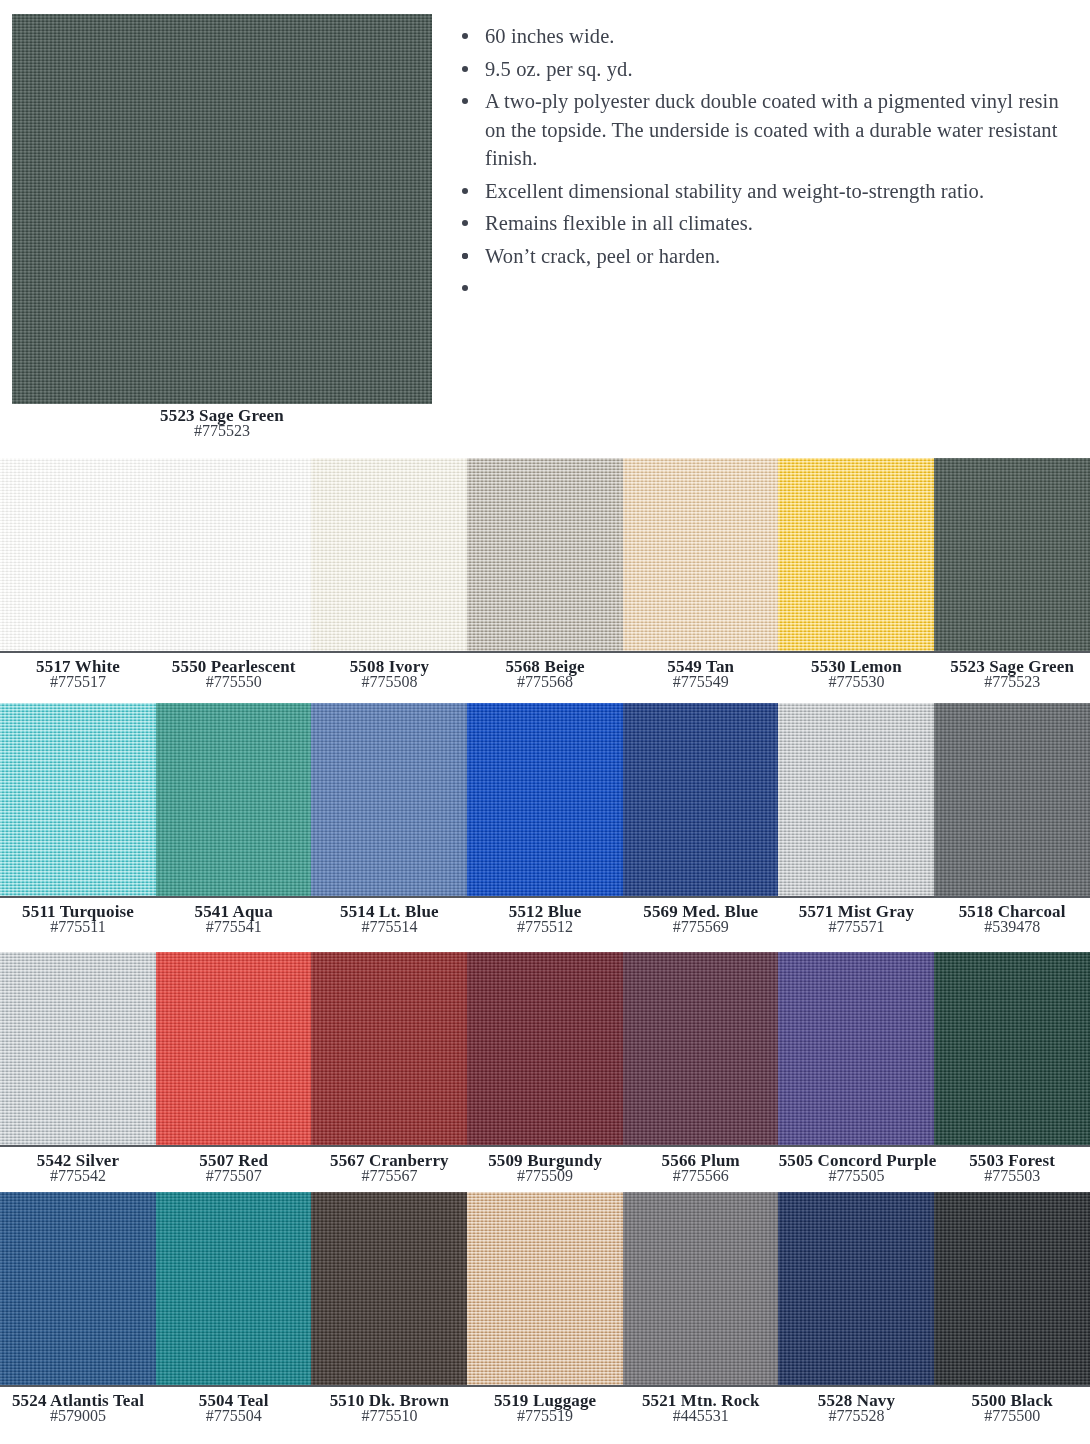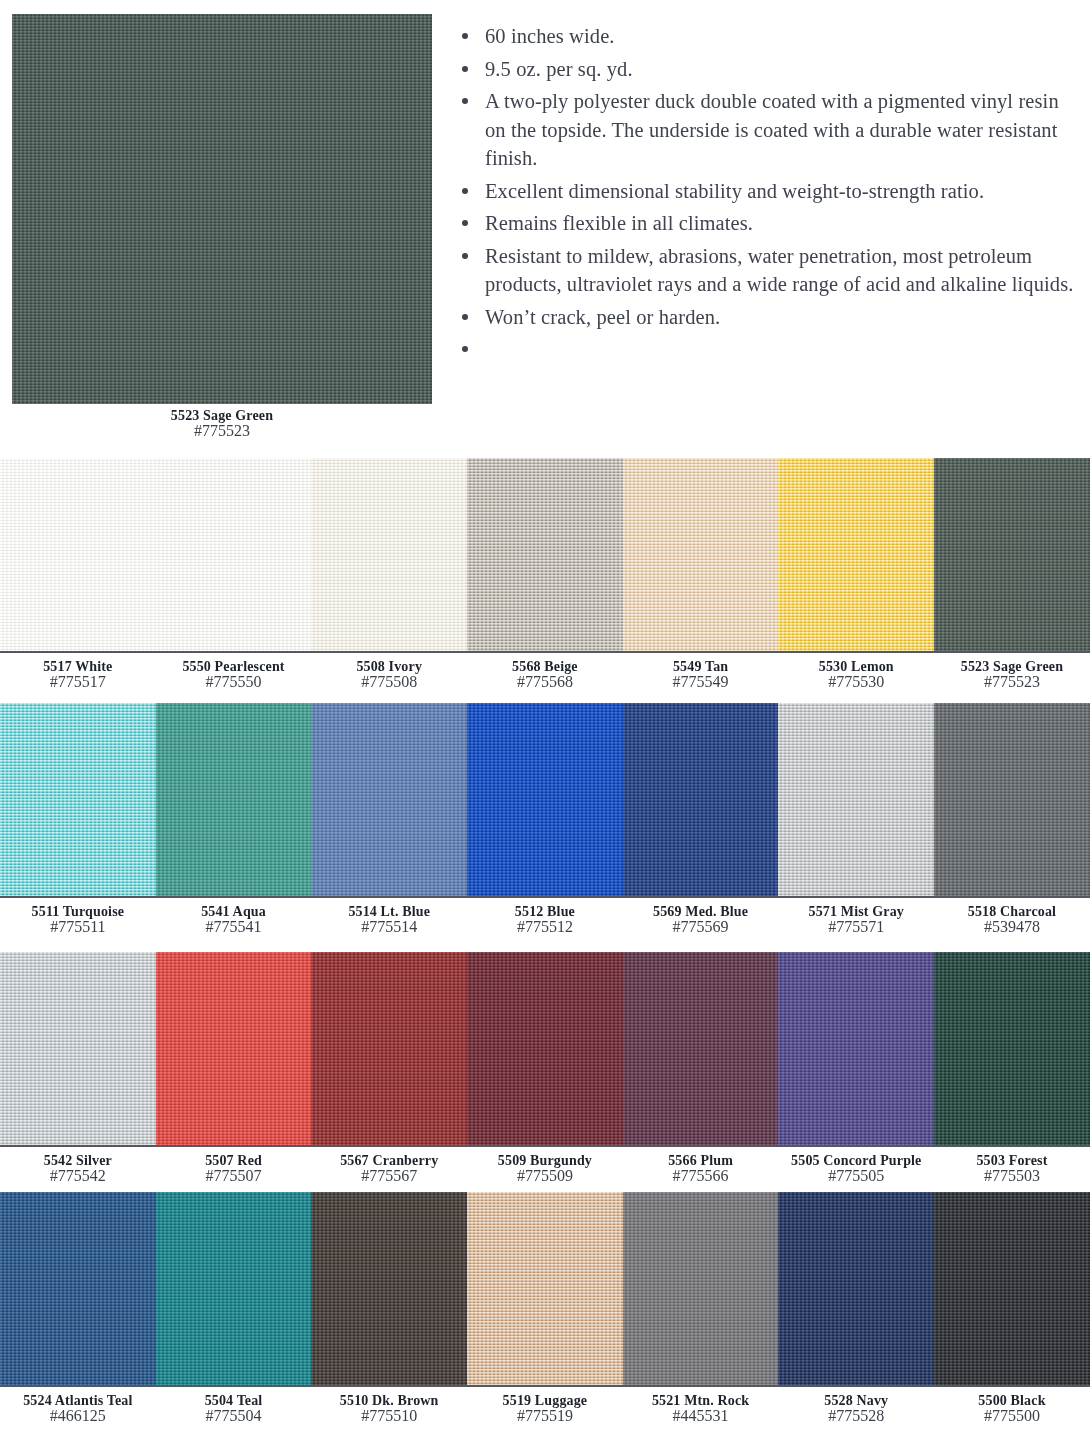--- a/index.html
+++ b/index.html
@@ -76,21 +76,21 @@
   }
 
   #hero-caption {
     position: absolute;
     left: 12px;
     top: 408px;
     width: 420px;
     text-align: center;
   }
   .caption-name {
-    font-size: 14px;
+    font-size: 17px;
     font-weight: bold;
     letter-spacing: 0.15px;
     line-height: 15px;
     color: #1d222b;
     white-space: nowrap;
   }
   .caption-code {
     font-size: 16px;
     line-height: 16px;
     color: #3a3f49;
@@ -149,20 +149,21 @@
     width: 100%;
     overflow: hidden;
   }
   .captions-strip {
     position: relative;
     width: 1090px;
     display: flex;
     flex-direction: row;
     border-top: 2px solid #55595f;
     padding-top: 6px;
+    justify-content: flex-end;
   }
   .caption-cell {
     flex: 0 0 155.7px;
     width: 155.7px;
     text-align: center;
   }
 
   
   #row-1 { top: 458px; }
   #row-1 .cell-swatch-wrap { height: 193px; }
@@ -186,21 +187,21 @@
     <div class="caption-name">5523 Sage Green</div>
     <div class="caption-code">#775523</div>
   </div>
 
   <ul id="spec-list">
       <li><span class="bullet-dot"></span><span>60 inches wide.</span></li>
       <li><span class="bullet-dot"></span><span>9.5 oz. per sq. yd.</span></li>
       <li><span class="bullet-dot"></span><span>A two-ply polyester duck double coated with a pigmented vinyl resin on the topside. The underside is coated with a durable water resistant finish.</span></li>
       <li><span class="bullet-dot"></span><span>Excellent dimensional stability and weight-to-strength ratio.</span></li>
       <li><span class="bullet-dot"></span><span>Remains flexible in all climates.</span></li>
-      <li><span class="bullet-dot"></span><span>Resistant to mildew, abrasions, water penetration, most petroleum products, ultraviolet rays and a wide range of acid and alkaline liquids.</span></li>
+      <li><span class="bullet-dot"></span></li>
       <li><span class="bullet-dot"></span><span>Won’t crack, peel or harden.</span></li>
       <li><span class="bullet-dot"></span></li>
     </ul>
 </div>
 
 <div class="swatch-row" id="row-1">
   <div class="row-strip">
       <div class="grid-cell">
         <div class="cell-swatch-wrap">
           <div class="swatch light" style="background-color: rgb(253, 253, 251);"></div>
@@ -443,21 +444,21 @@
       </div>
       <div class="grid-cell">
         <div class="cell-swatch-wrap">
           <div class="swatch" style="background-color: rgb(38, 42, 46);"></div>
         </div>
       </div>
     </div>
   <div class="captions-strip">
       <div class="caption-cell">
         <div class="caption-name">5524 Atlantis Teal</div>
-        <div class="caption-code">#466125</div>
+        <div class="caption-code">#579005</div>
       </div>
       <div class="caption-cell">
         <div class="caption-name">5504 Teal</div>
         <div class="caption-code">#775504</div>
       </div>
       <div class="caption-cell">
         <div class="caption-name">5510 Dk. Brown</div>
         <div class="caption-code">#775510</div>
       </div>
       <div class="caption-cell">

